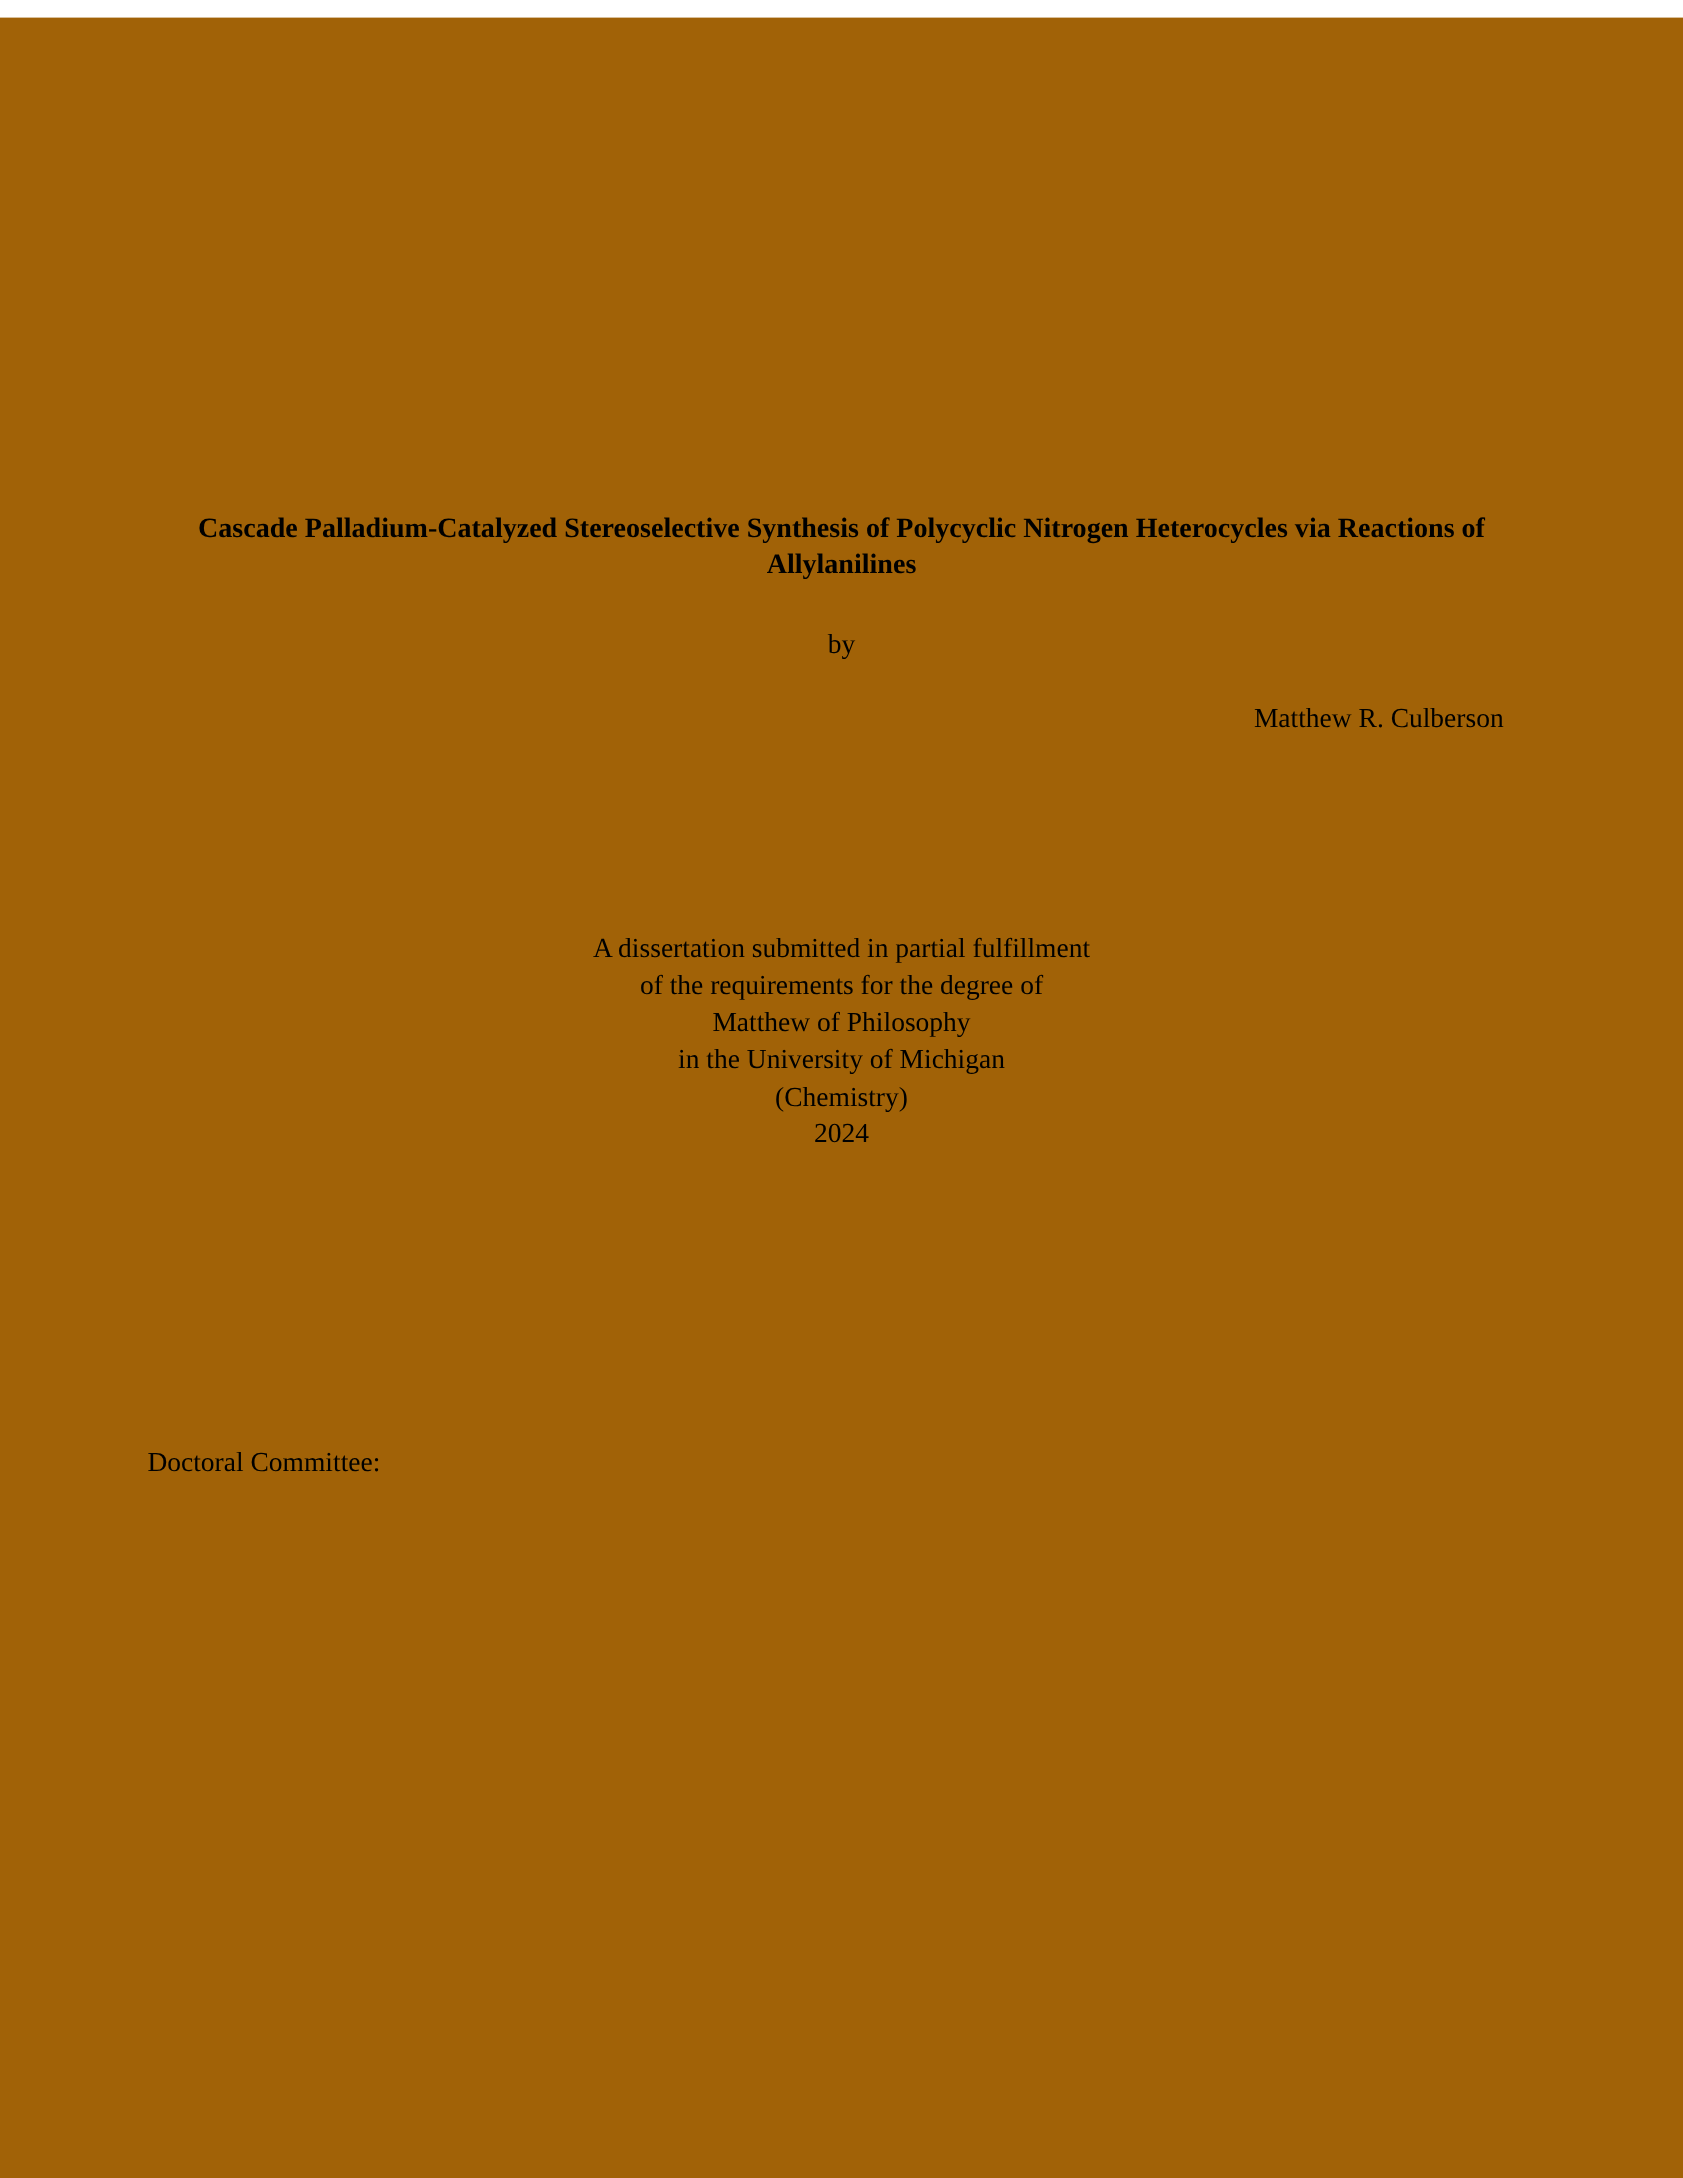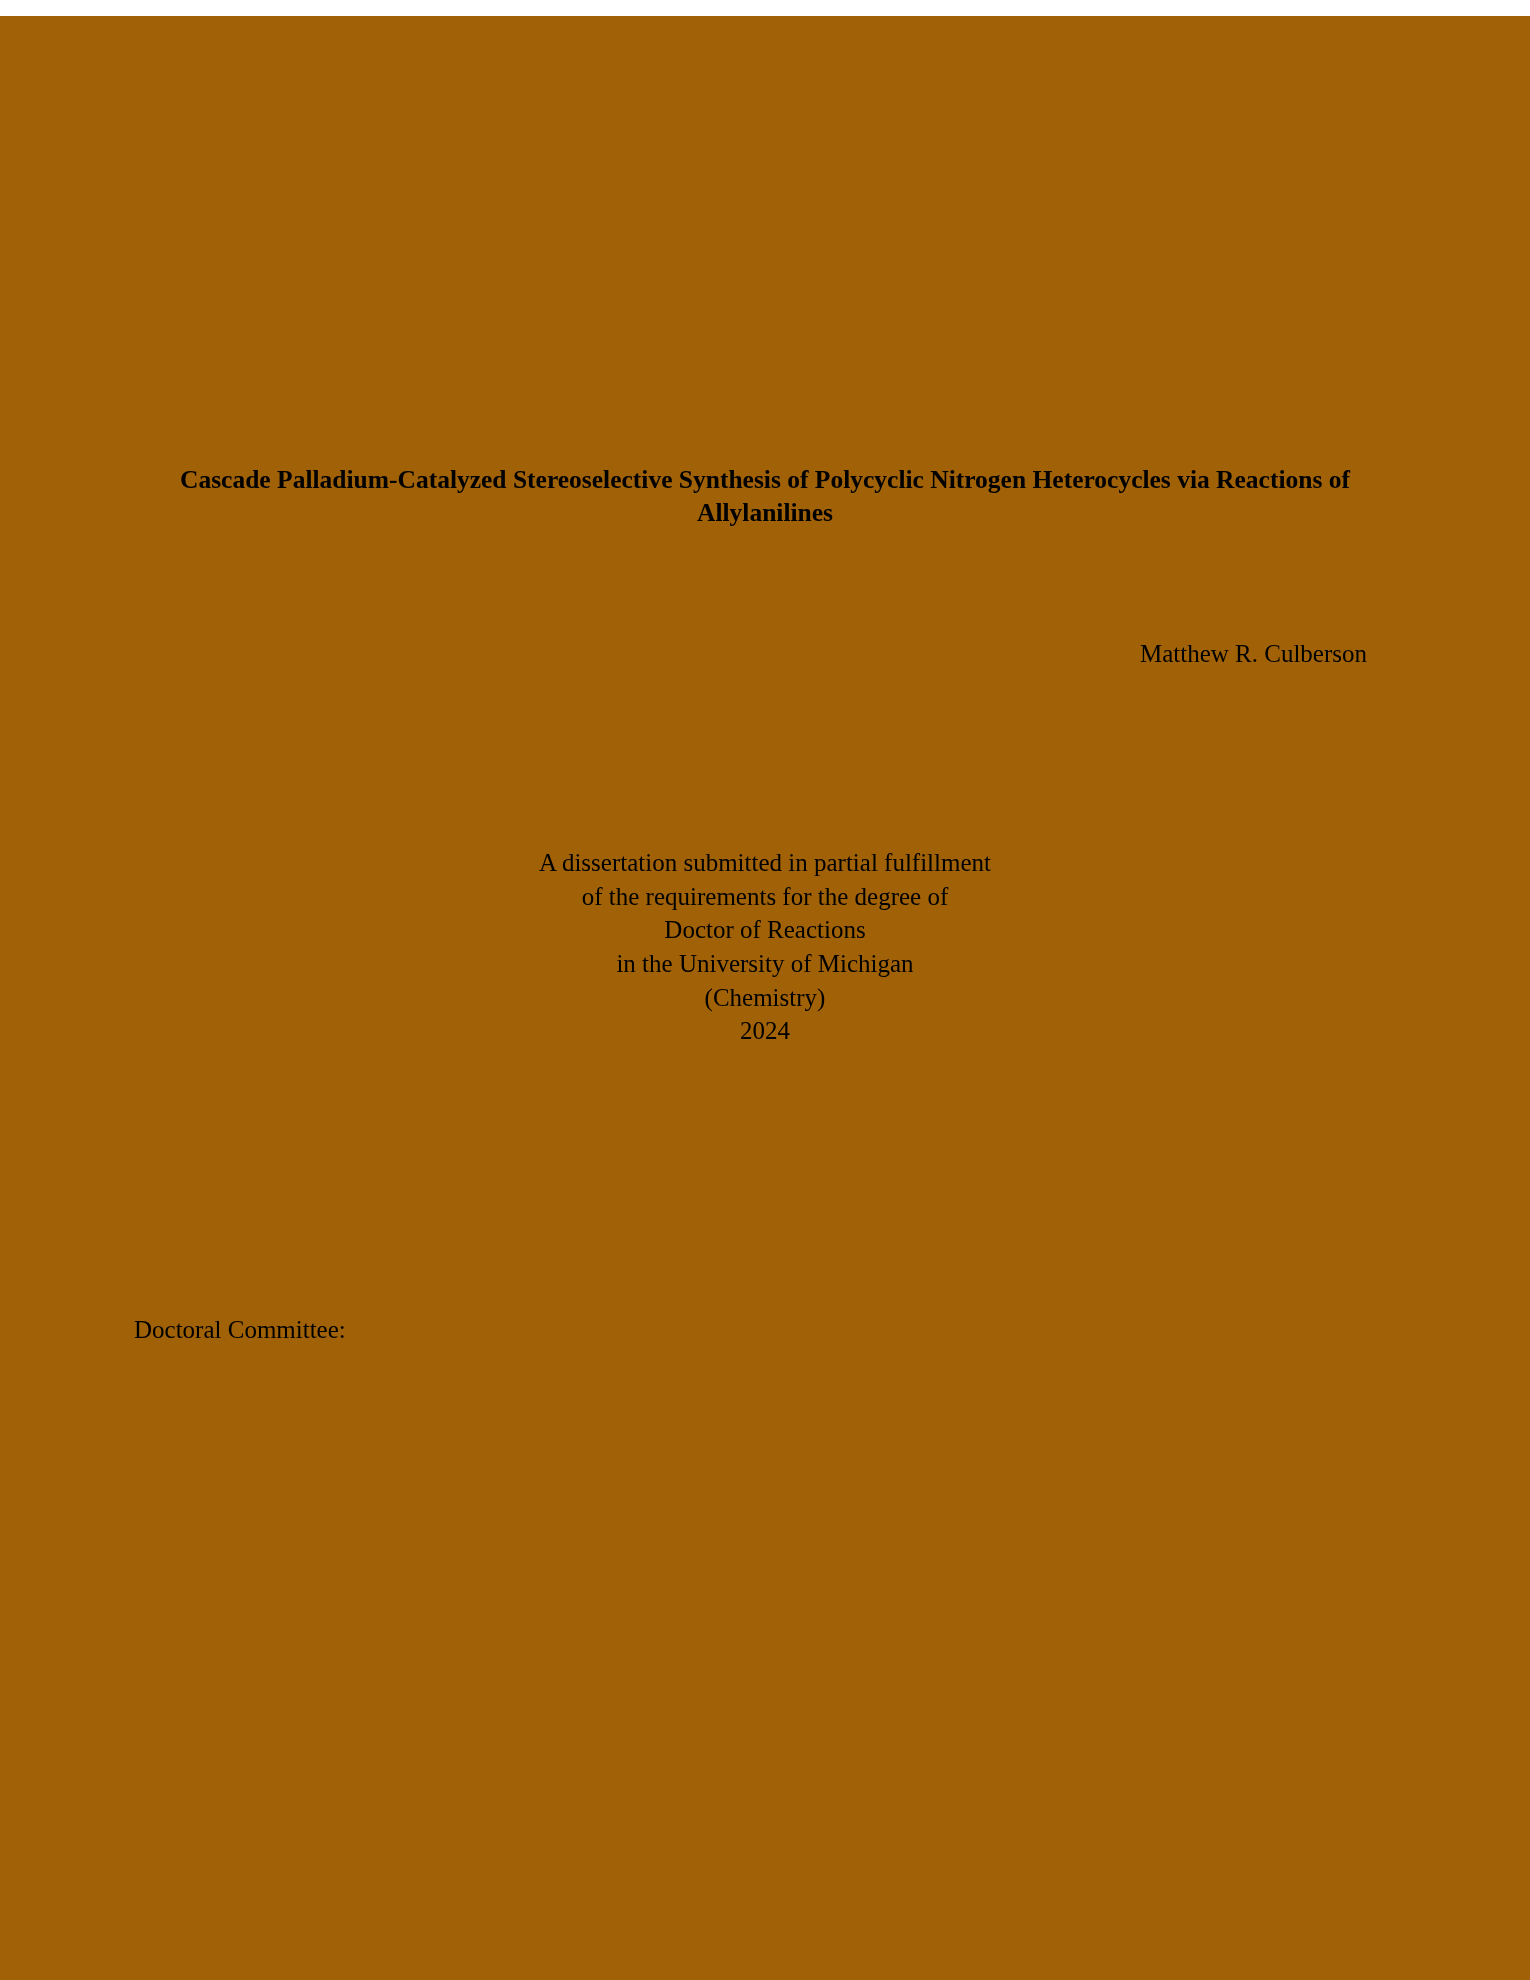--- a/index.html
+++ b/index.html
@@ -84,27 +84,28 @@
     white-space: pre;
   }
 </style>
 </head>
 <body>
 
 <div class="page">
 
   <div class="title-block">Cascade Palladium-Catalyzed Stereoselective Synthesis of Polycyclic Nitrogen Heterocycles via Reactions of Allylanilines</div>
 
+  <div class="by-line">by</div>
 
   <div class="author-line">Matthew R. Culberson</div>
 
   <div class="submission-block">
     <div>A dissertation submitted in partial fulfillment</div>
     <div>of the requirements for the degree of</div>
-    <div>Doctor of Reactions</div>
+    <div>Matthew of Philosophy</div>
     <div>in the University of Michigan</div>
     <div>(Chemistry)</div>
     <div>2024</div>
   </div>
 
   <div class="committee-heading">Doctoral Committee:</div>
 
 
 </div>
 

